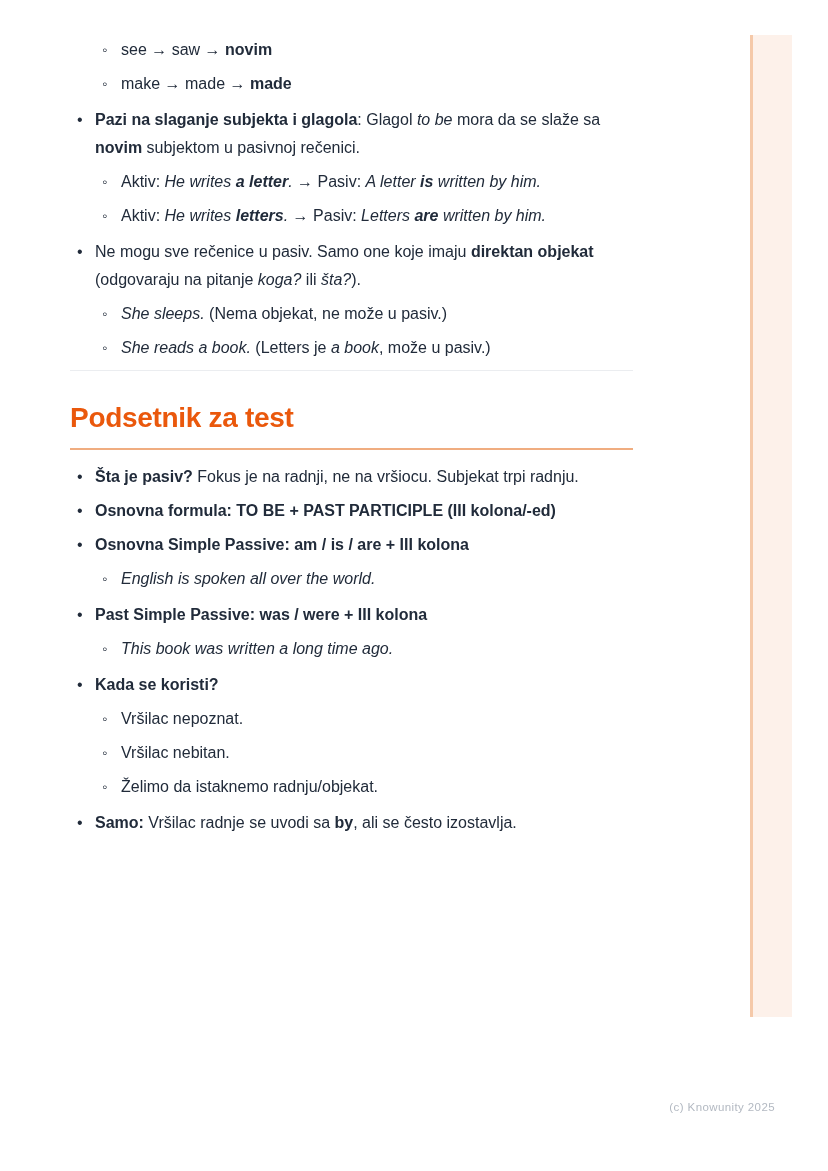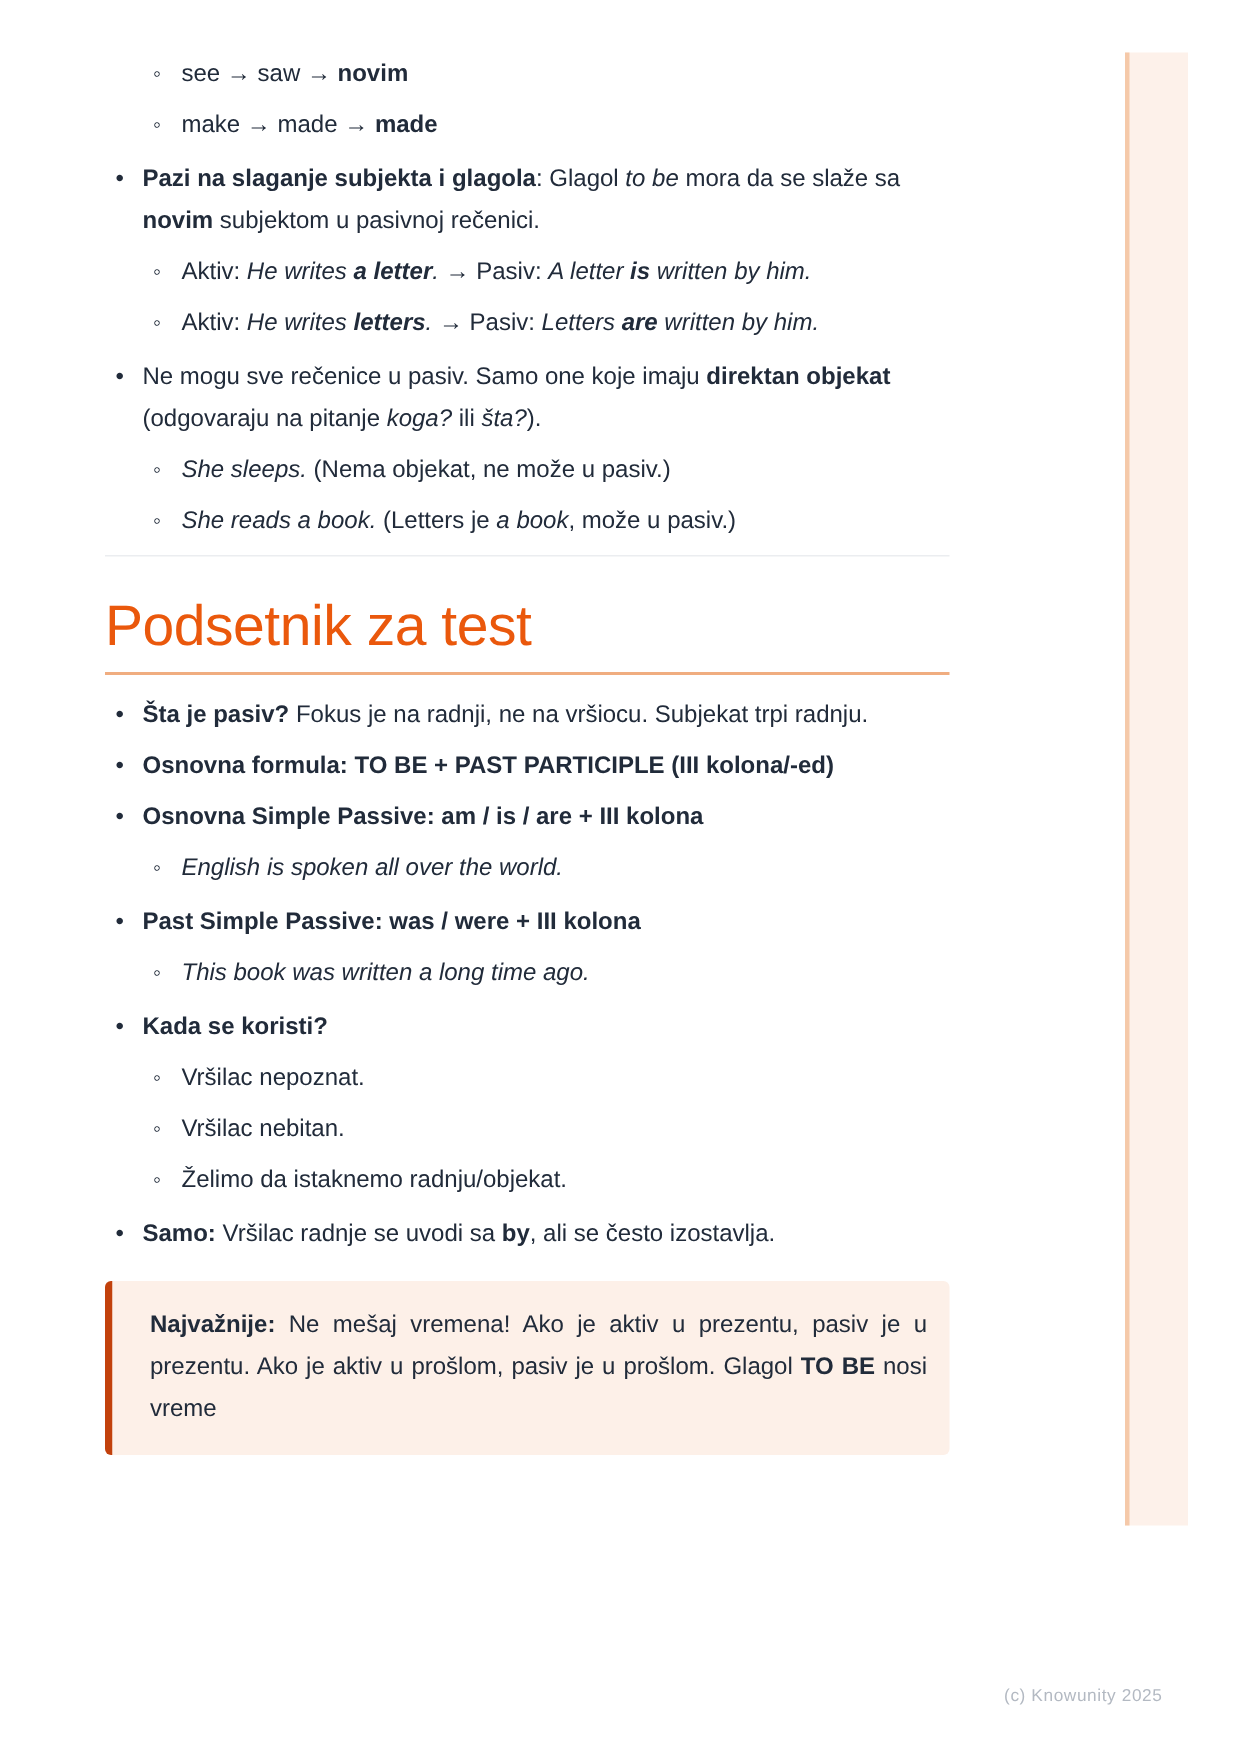--- a/index.html
+++ b/index.html
@@ -56,23 +56,23 @@
   .b { font-weight: bold; }
   .i { font-style: italic; }
   
   .divider {
     height: 1px;
     background: var(--divider);
     margin-top: 8px;
   }
   .section-heading {
     margin-top: 28px;
-    font-size: 38px;
+    font-size: 28px;
     line-height: 38px;
-    font-weight: normal;
+    font-weight: bold;
     color: var(--accent);
     letter-spacing: -0.3px;
   }
   .heading-underline {
     margin-top: 11px;
     height: 2px;
     background: var(--accent-soft);
   }
   .after-heading { margin-top: 13px; }
   
@@ -80,21 +80,21 @@
     margin-top: 17px;
     background: var(--callout-bg);
     border-left: 5px solid var(--callout-border);
     border-radius: 4px;
     padding: 16px 15px 16px 25px;
   }
   .callout-text { text-align: justify; }
   
   .footer {
     position: absolute;
-    top: 1124px;
+    top: 1100px;
     right: 53px;
     font-size: 11.5px;
     line-height: 14px;
     color: var(--muted);
     letter-spacing: 0.4px;
   }
 </style>
 </head>
 <body>
 
@@ -208,23 +208,20 @@
           </div>
         </div>
         <div class="li-group">
           <div class="li l1">
             <span class="bullet">•</span>
             <div class="li-text"><span class="b">Samo:</span><span> Vršilac radnje se uvodi sa </span><span class="b">by</span><span>, ali se često izostavlja.</span></div>
           </div>
         </div>
       </div>
 
-    <div class="callout">
-      <div class="callout-text"><span class="b">Najvažnije:</span><span> Ne mešaj vremena! Ako je aktiv u prezentu, pasiv je u prezentu. Ako je aktiv u prošlom, pasiv je u prošlom. Glagol </span><span class="b">TO BE</span><span> nosi vreme</span></div>
-    </div>
 
   </div>
 
   <div class="footer">
     <span>(c) Knowunity 2025</span>
   </div>
 
 </div>
 
 </body></html>

